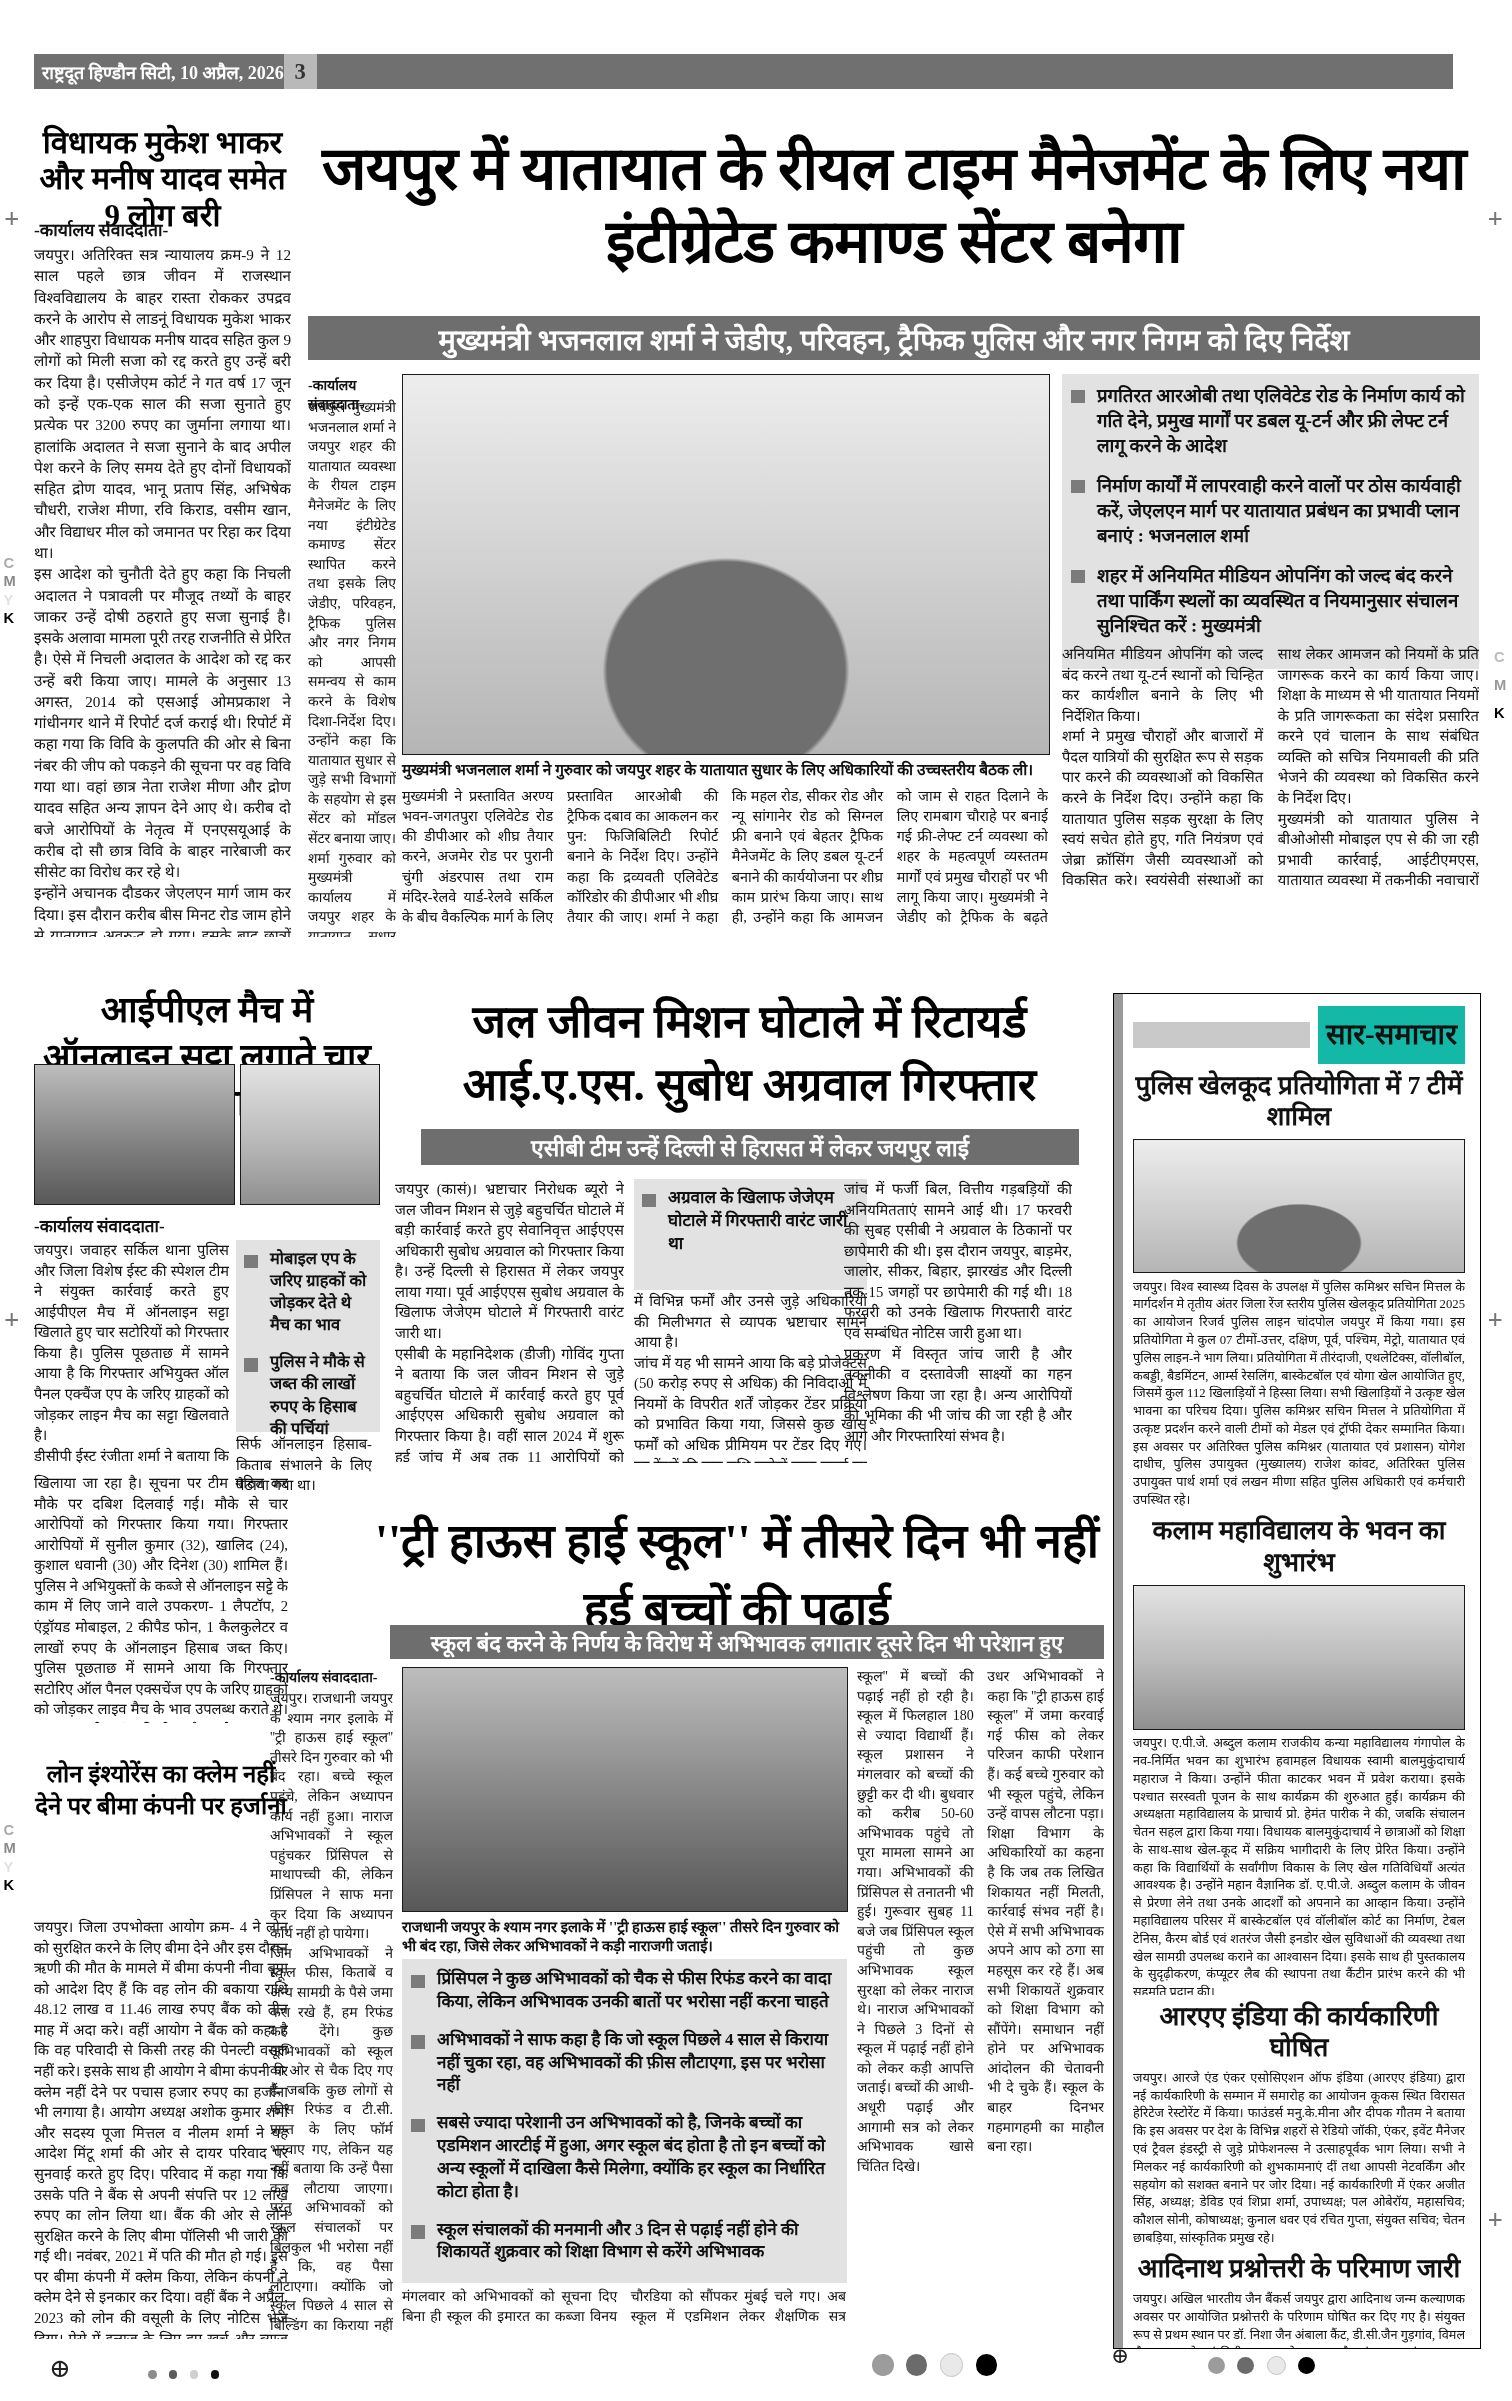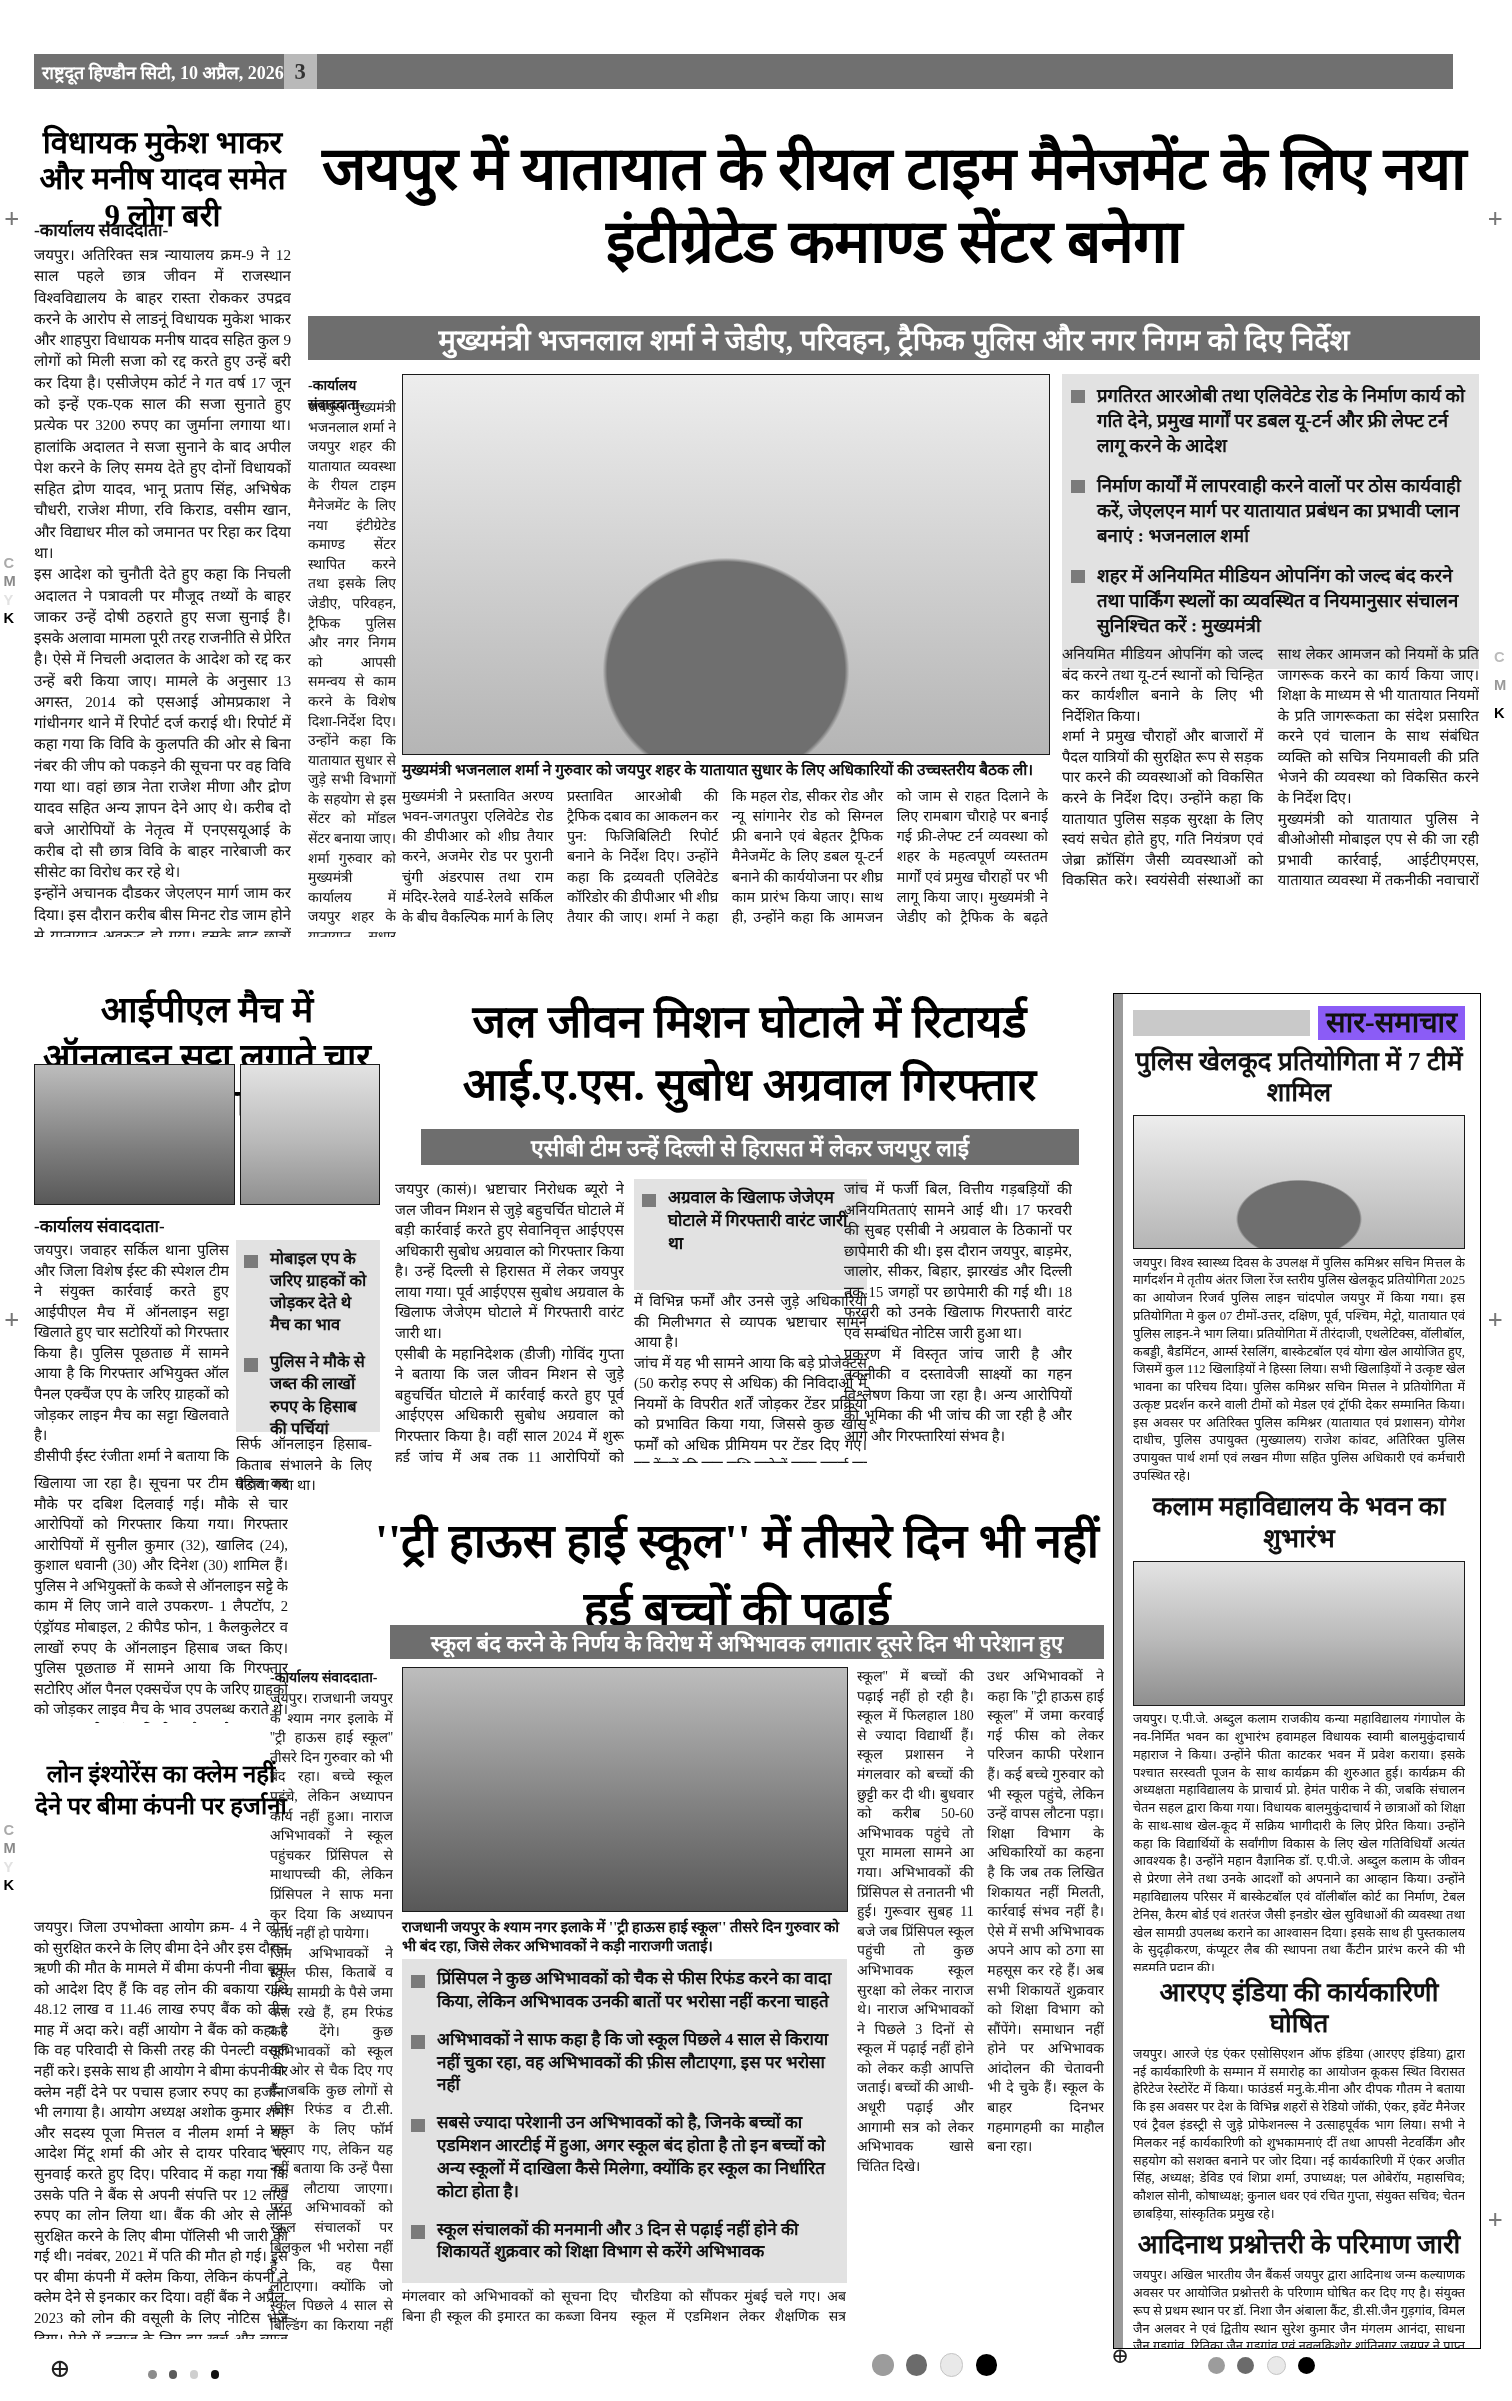--- a/index.html
+++ b/index.html
@@ -28,21 +28,21 @@
   .bullet .sq{flex:0 0 auto;width:13.6px;height:13.6px;background:#7b7b7b;margin-top:6.8px;}
   .bullet .tx{font-weight:bold;line-height:1.35;text-align:left;}
   .caption{font-weight:bold;line-height:1.3;}
   
   .saarbox{position:absolute;left:1113px;top:993px;width:366px;height:1354px;border:1.7px solid #000;
            background:#fff;overflow:hidden;}
   .saarbar-left{position:absolute;left:0;top:0;width:9px;height:100%;background:#9a9a9a;}
   .saarinner{position:absolute;left:19px;top:12.4px;width:332px;}
   .saar-header{display:flex;align-items:center;margin-bottom:5.6px;}
   .saar-header .bar{flex:1;height:26px;background:#c9c9c9;margin-right:8px;}
-  .saar-header .lbl{background:#8b5cf6;padding:1px 8px;font-size:29px;font-weight:bold;line-height:1.1;}
+  .saar-header .lbl{background:#14b8a6;padding:13px 8px;font-size:29px;font-weight:bold;line-height:1.1;}
   .saarhead{font-size:26px;font-weight:bold;text-align:center;line-height:1.2;margin:5.6px 0 6.8px 0;}
   .saarbody{font-size:12.7px;line-height:1.4;text-align:justify;overflow:hidden;white-space:pre-line;}
   .saarphoto{width:100%;border:1.7px solid #1a1a1a;box-sizing:border-box;margin:2.3px 0 5.6px 0;}
   
   .plus{position:absolute;color:#777;font-size:24px;font-family:"DejaVu Sans Mono",monospace;}
   .cmyk{position:absolute;font-size:14.7px;font-weight:bold;line-height:1.25;
         font-family:"Liberation Sans",sans-serif;}
   .cmyk span{display:block;}
   .reg-circ{position:absolute;display:flex;gap:12.4px;align-items:center;}
   .reg-circ i{display:block;border-radius:50%;}

